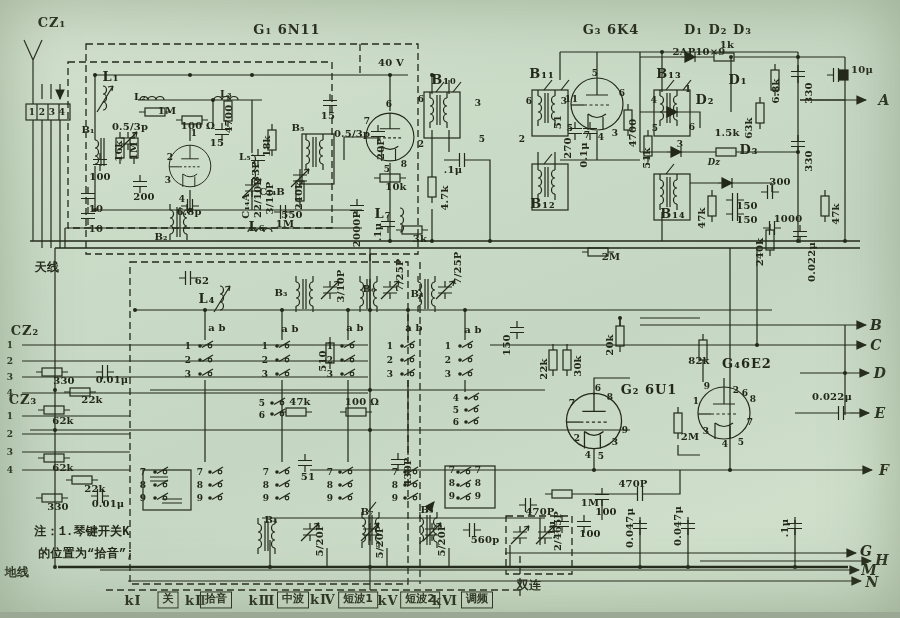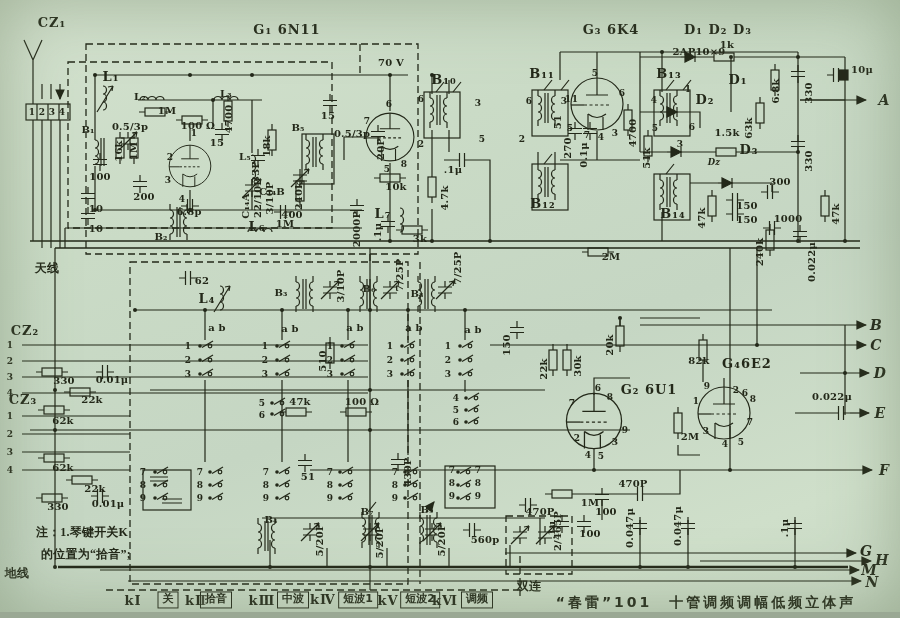--- a/index.html
+++ b/index.html
@@ -5,21 +5,21 @@
   html,body{margin:0;padding:0;background:#9aa894}
   .stage{position:relative;width:900px;height:612px;overflow:hidden;color:#232819;
     background:linear-gradient(160deg,#d4e2cf 0%,#cadbc6 30%,#c5d6c3 58%,#cfdfca 85%,#c8d8c4 100%);
     font-family:"DejaVu Serif",serif}
   .stage::after{content:"";position:absolute;inset:0;box-shadow:inset 0 0 70px rgba(110,130,95,.5);pointer-events:none}
   svg{position:absolute;left:0;top:0}
   .lb{position:absolute;transform:translate(-50%,-50%);font:bold 10px/1 "DejaVu Serif",serif;white-space:nowrap;letter-spacing:.2px}
   .v{transform:translate(-50%,-50%) rotate(-90deg)}
   .p{font-size:9px}
   .t{font-size:13px;letter-spacing:1px}
-  .cjk{font-size:12px;font-family:Liberation Serif, serif}
+  .cjk{font-size:12px;font-family:Liberation Mono, monospace}
   .sm{font-size:8.5px;font-style:italic}
   .cap{font-size:14px;letter-spacing:3px;font-family:"DejaVu Sans",sans-serif}
   .out{font-size:14px;font-style:italic}
   .key{position:absolute;transform:translate(-50%,-50%);border:1.6px solid #232819;padding:1px 4px 2px;
     font:bold 11px/1.1 "DejaVu Sans",sans-serif;white-space:nowrap;background:rgba(235,242,230,.15)}
 </style>
 </head>
 <body>
 
 <div class="stage">
@@ -367,34 +367,33 @@
           <circle cx="845" cy="373" r="2"></circle>
       <circle cx="845" cy="241" r="2"></circle>
           <circle cx="798" cy="241" r="2"></circle>
           <circle cx="757" cy="345" r="2"></circle>
     </g>
   </g>
 </svg>
 
 <i class="lb t" style="left:52px;top:22px">CZ₁</i>
 <i class="lb t" style="left:287px;top:29px">G₁ 6N11</i>
-<i class="lb" style="left:391px;top:63px">70 V</i>
+<i class="lb" style="left:391px;top:63px">40 V</i>
 <i class="lb t" style="left:611px;top:29px">G₃ 6K4</i>
 <i class="lb t" style="left:718px;top:29px">D₁  D₂  D₃</i>
 <i class="lb" style="left:699px;top:52px">2AP10×9</i>
 <i class="lb t" style="left:649px;top:389px">G₂ 6U1</i>
 <i class="lb t" style="left:747px;top:363px">G₄6E2</i>
 <i class="lb t" style="left:25px;top:330px">CZ₂</i>
 <i class="lb t" style="left:23px;top:399px">CZ₃</i>
 <i class="lb cjk" style="left:47px;top:268px">天线</i>
 <i class="lb cjk" style="left:17px;top:573px">地线</i>
 <i class="lb cjk" style="left:529px;top:586px">双连</i>
 <i class="lb cjk" style="left:82px;top:532px">注：1.琴键开关K</i>
 <i class="lb cjk" style="left:86px;top:554px">的位置为“拾音”;</i>
-<i class="lb cap" style="left:706px;top:602px">“春雷”101　十管调频调幅低频立体声</i>
 
 <i class="lb t" style="left:111px;top:76px">L₁</i>
 <i class="lb" style="left:140px;top:97px">L₂</i>
 <i class="lb" style="left:226px;top:94px">L₃</i>
 <i class="lb t" style="left:207px;top:298px">L₄</i>
 <i class="lb" style="left:245px;top:157px">L₅</i>
 <i class="lb t" style="left:257px;top:226px">L₆</i>
 <i class="lb t" style="left:383px;top:213px">L₇</i>
 <i class="lb" style="left:88px;top:130px">B₁</i>
 <i class="lb" style="left:161px;top:237px">B₂</i>
@@ -428,21 +427,21 @@
 <i class="lb" style="left:96px;top:209px">10</i>
 <i class="lb" style="left:96px;top:229px">10</i>
 <i class="lb" style="left:189px;top:212px">6.8p</i>
 <i class="lb v" style="left:246px;top:206px">C₁₄A</i>
 <i class="lb v" style="left:258px;top:198px">22/10P</i>
 <i class="lb v" style="left:270px;top:198px">3/10P</i>
 <i class="lb v" style="left:267px;top:146px">18k</i>
 <i class="lb v" style="left:256px;top:172px">33P</i>
 <i class="lb v" style="left:299px;top:196px">240k</i>
 <i class="lb" style="left:272px;top:192px">C₁₄B</i>
-<i class="lb" style="left:292px;top:215px">400</i>
+<i class="lb" style="left:292px;top:215px">550</i>
 <i class="lb" style="left:285px;top:224px">1M</i>
 <i class="lb v" style="left:357px;top:229px">2000P</i>
 <i class="lb v" style="left:381px;top:149px">20P</i>
 <i class="lb" style="left:328px;top:116px">15</i>
 <i class="lb" style="left:352px;top:134px">0.5/3p</i>
 <i class="lb" style="left:396px;top:187px">10k</i>
 <i class="lb" style="left:453px;top:170px">.1μ</i>
 <i class="lb v" style="left:445px;top:198px">4.7k</i>
 <i class="lb" style="left:420px;top:239px">3k</i>
 <i class="lb v" style="left:378px;top:232px">.1μ</i>

